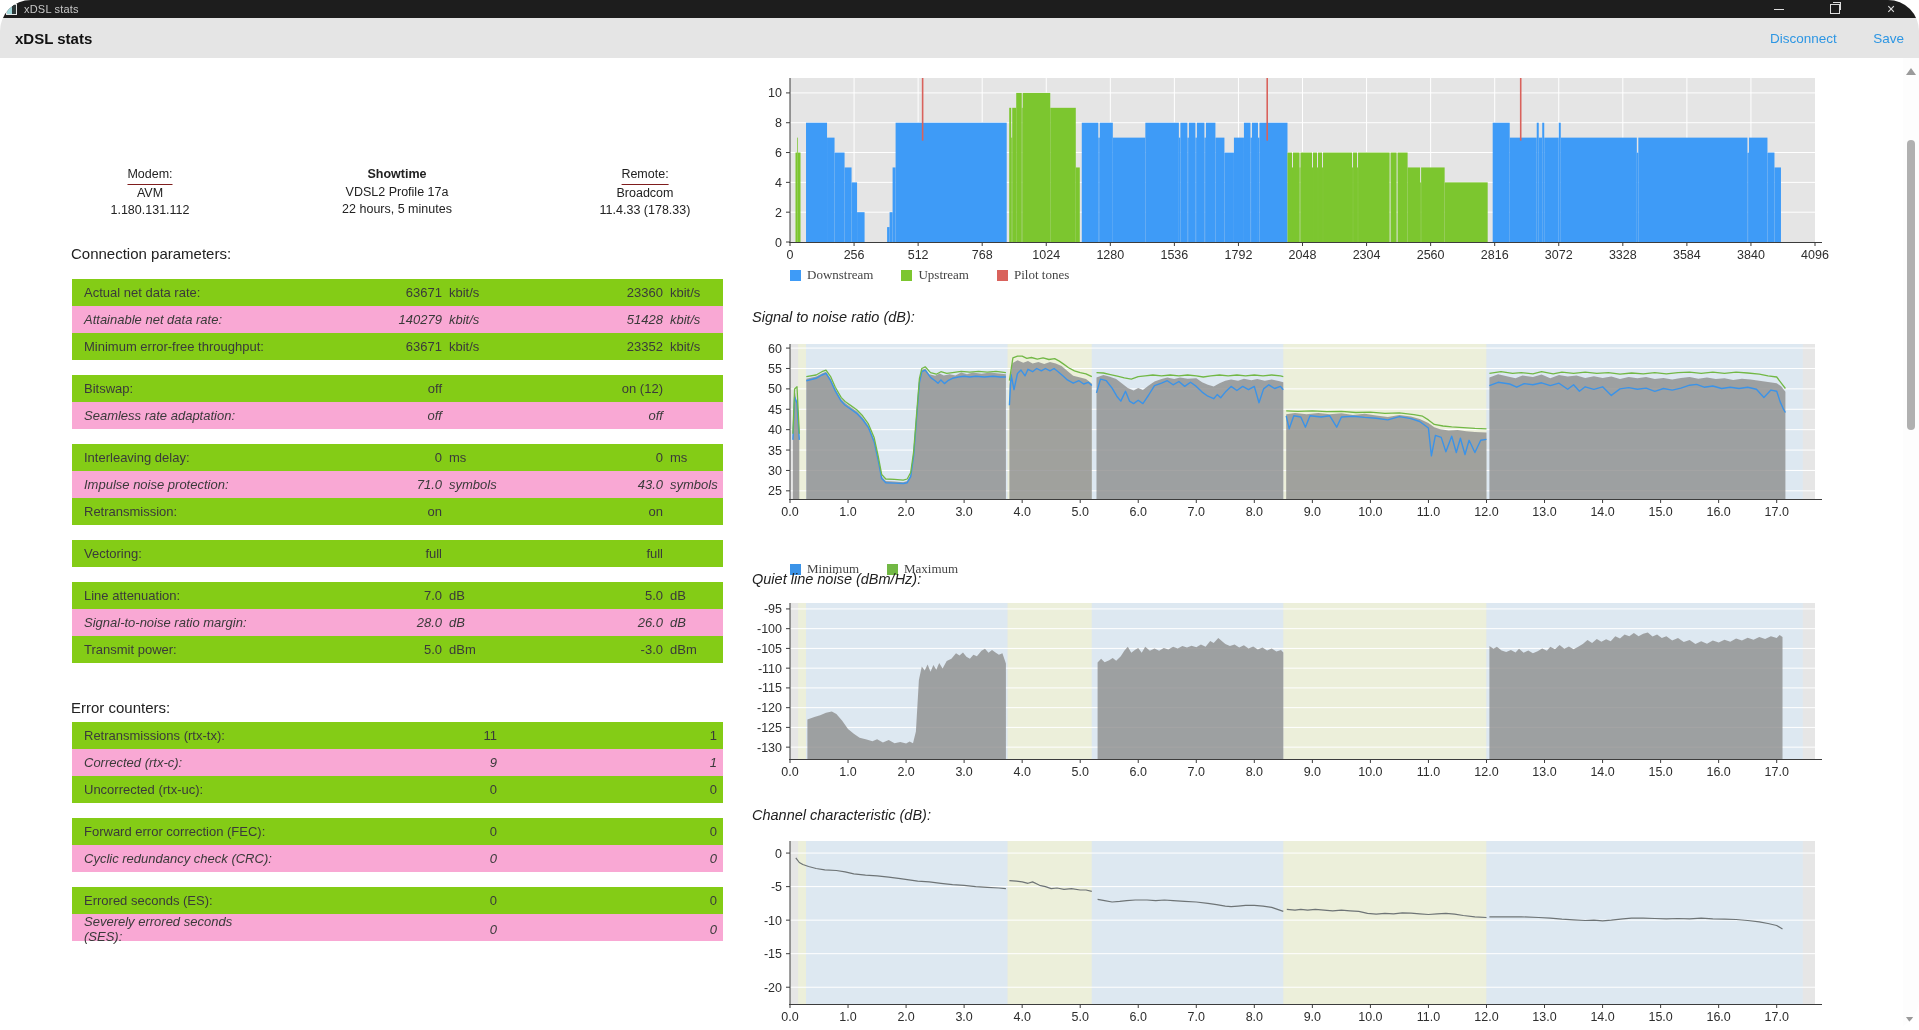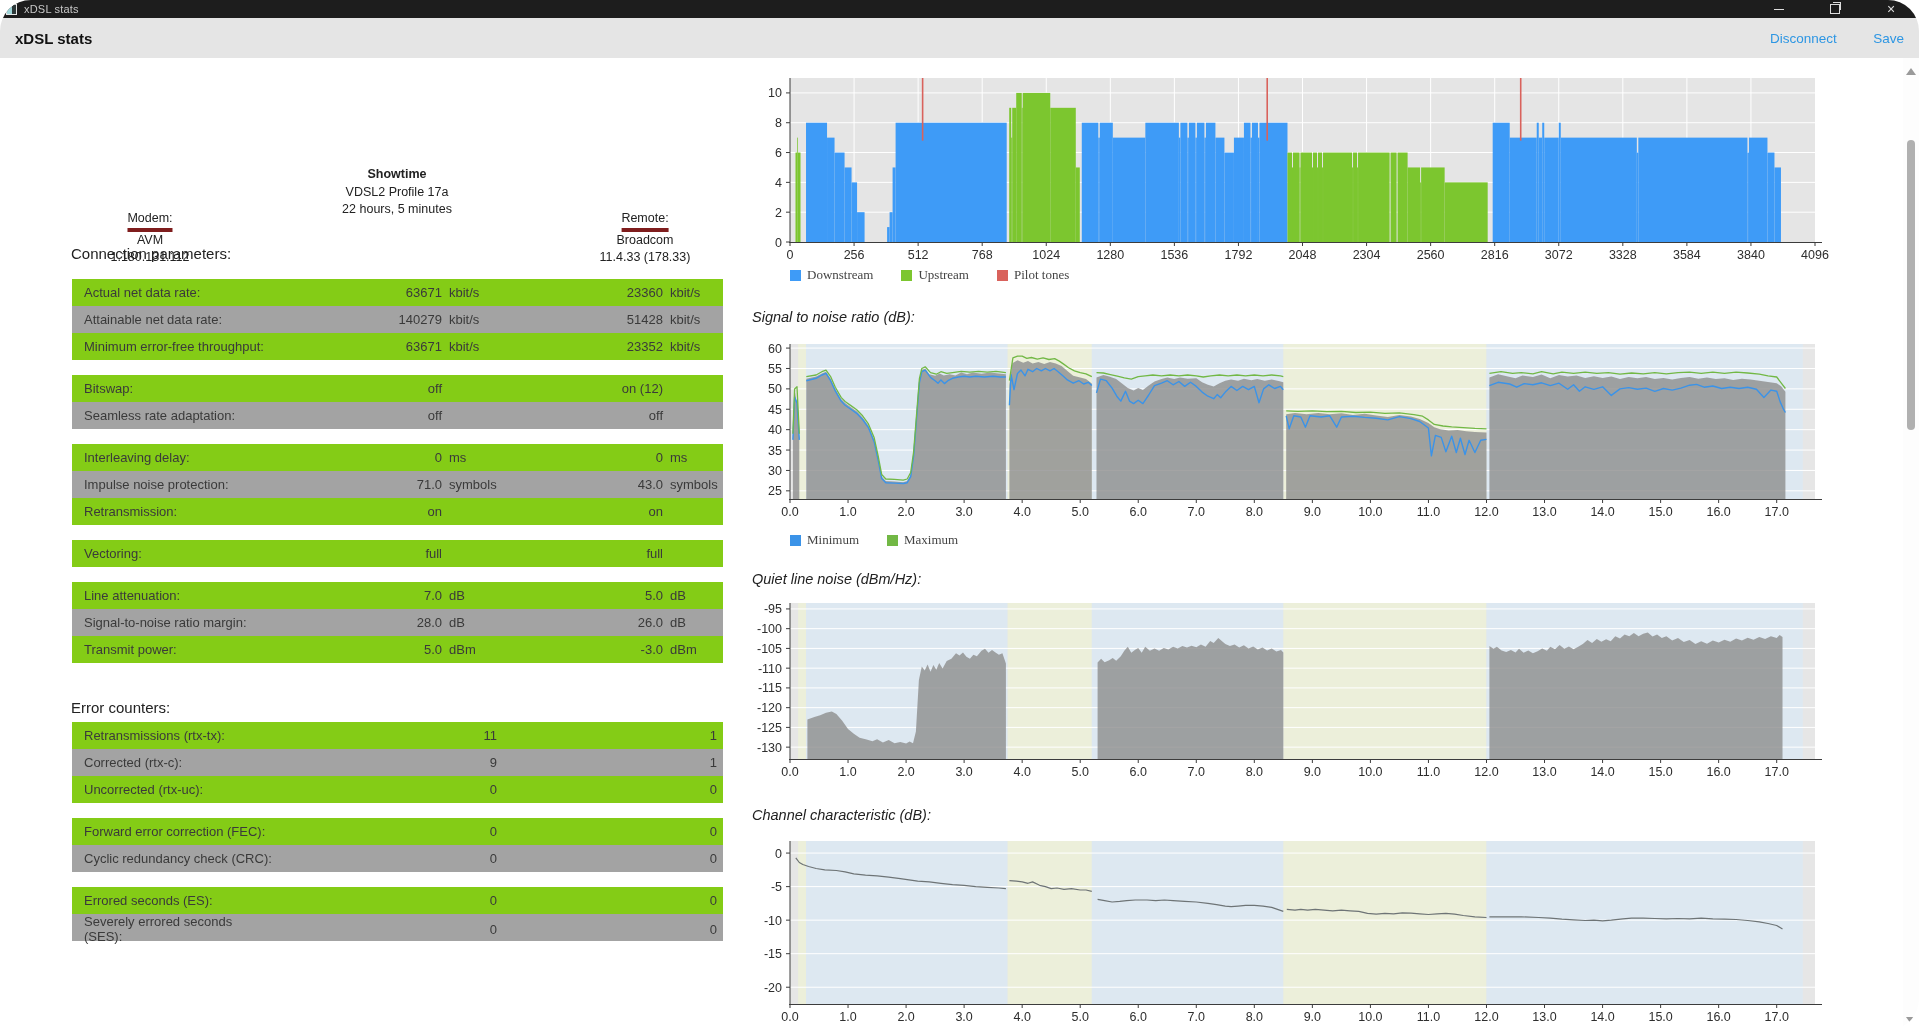--- a/index.html
+++ b/index.html
@@ -20,31 +20,31 @@
   .gx{font-size:14px;line-height:14px;}
   .header{position:absolute;left:0;top:18px;width:100%;height:40px;background:#e5e5e5;
           display:flex;align-items:center;box-sizing:border-box;padding:0 15px;}
   .htitle{font-size:15px;font-weight:bold;color:#111;}
   .hlinks{margin-left:auto;}
   .hlink{color:#2d96e3;font-size:13.5px;margin-left:32px;cursor:pointer;}
   
   .infocol{position:absolute;top:166px;transform:translateX(-50%);text-align:center;
            font-size:12.5px;line-height:17.5px;color:#222;}
   .ilabel{display:inline-block;}
-  .ilabel.u{border-bottom:4px solid #7f1d1d;margin-top:44px;}
+  .ilabel.u{border-bottom:1px solid #7f1d1d;}
   .ilabel.b{font-weight:bold;}
   .secthead{position:absolute;left:71px;font-size:15px;color:#222;}
   
   .ptable{position:absolute;left:72px;width:651px;}
   .tgroup{margin-bottom:15px;}
   .trow{height:27px;display:grid;grid-template-columns:200px 170px 88px 133px 60px;
         align-items:center;font-size:13px;color:#3a3a3a;}
   .err .trow{grid-template-columns:200px 225px 0px 220px 6px;}
   .trow.dark{background:#84cc16;}
-  .trow.light{background:#a3a3a3;}
+  .trow.light{background:#f9a8d4;font-style:italic;}
   .trow .lbl{padding-left:12px;}
   .trow .v{text-align:right;}
   .trow .u{padding-left:7px;overflow:visible;white-space:nowrap;}
   
   .ctitle{position:absolute;left:752px;font-size:14.5px;color:#222;font-style:italic;}
   .chart{position:absolute;left:740px;}
   svg text{font-family:"Liberation Sans",sans-serif;font-size:12.5px;fill:#2e2e2e;}
   .legend{position:absolute;display:flex;font-size:13px;color:#444;font-family:Liberation Serif, serif;}
   .litem{display:flex;align-items:center;margin-right:28px;}
   .swatch{display:inline-block;width:11px;height:11px;margin-right:6px;}
@@ -507,21 +507,21 @@
         <text x="42" y="83.76315789473684" text-anchor="end">45</text>
         <line x1="46" y1="58.868421052631575" x2="50" y2="58.868421052631575" stroke="#3c3c3c" stroke-width="1"></line>
         <text x="42" y="63.368421052631575" text-anchor="end">50</text>
         <line x1="46" y1="38.47368421052633" x2="50" y2="38.47368421052633" stroke="#3c3c3c" stroke-width="1"></line>
         <text x="42" y="42.97368421052633" text-anchor="end">55</text>
         <line x1="46" y1="18.07894736842104" x2="50" y2="18.07894736842104" stroke="#3c3c3c" stroke-width="1"></line>
         <text x="42" y="22.57894736842104" text-anchor="end">60</text>
         <line x1="50" y1="14" x2="50" y2="169" stroke="#3c3c3c" stroke-width="1"></line>
         <line x1="49" y1="169.5" x2="1082" y2="169.5" stroke="#3c3c3c" stroke-width="1"></line>
       </svg></div>
-  <div class="legend" style="left:790px;top:532px">
+  <div class="legend" style="left:790px;top:561px">
     <span class="litem">
         <i class="swatch" style="background: rgb(59, 147, 232);"></i>
         <span>Minimum</span>
       </span>
     <span class="litem">
         <i class="swatch" style="background: rgb(114, 184, 69);"></i>
         <span>Maximum</span>
       </span>
   </div>
 

